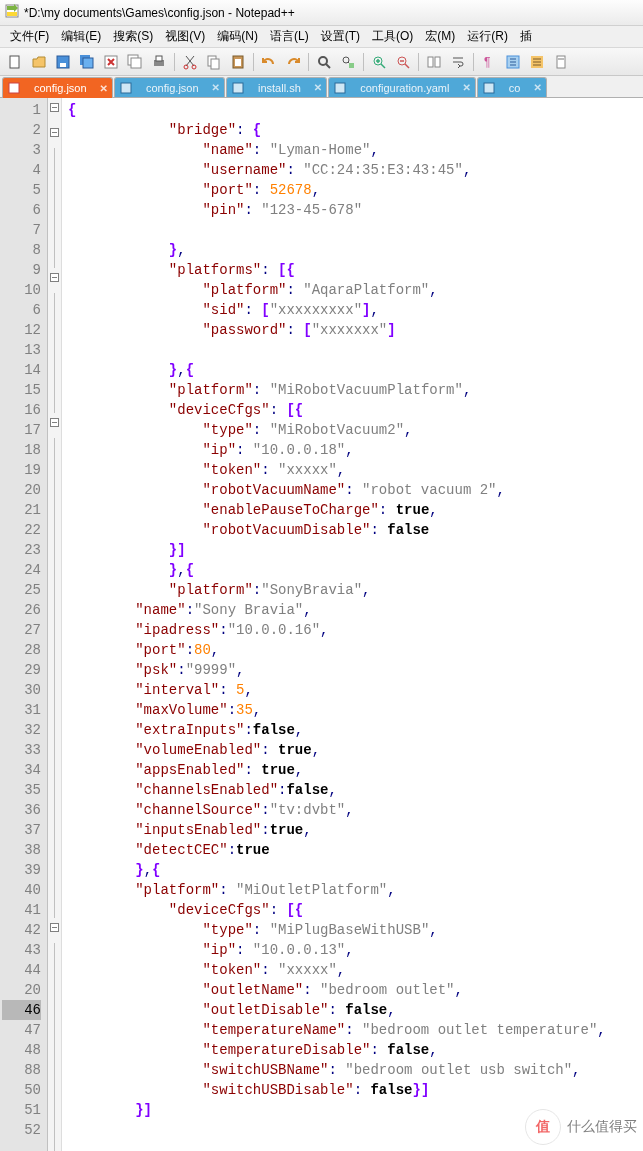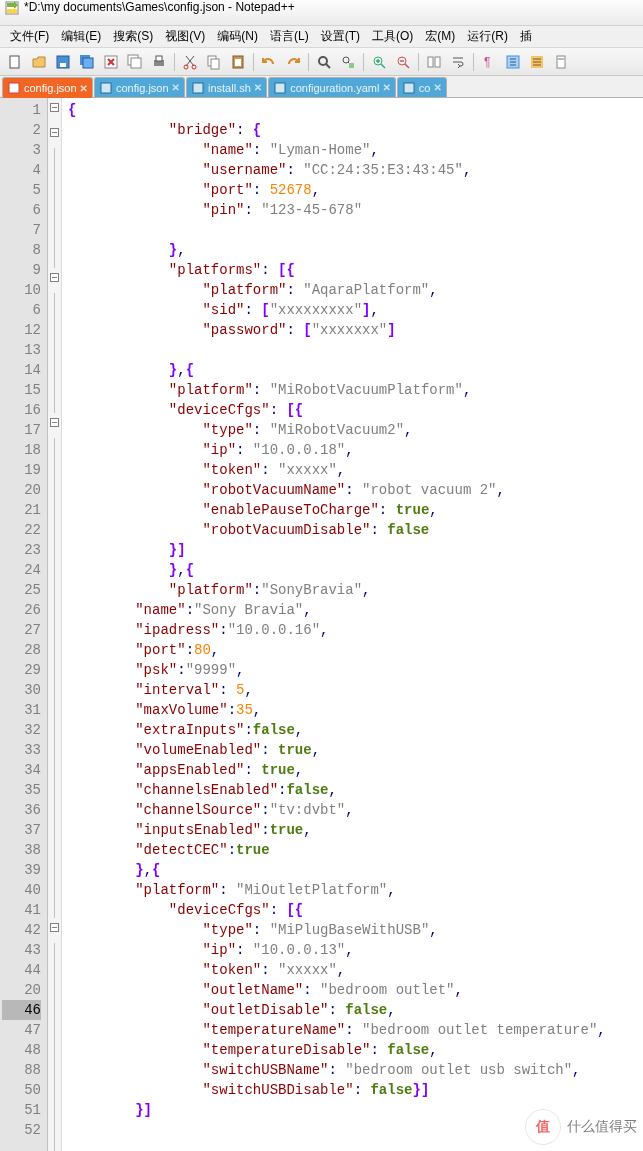--- a/index.html
+++ b/index.html
@@ -1,44 +1,44 @@
 <!DOCTYPE html>
 <html><head>
 <meta charset="utf-8">
 <style>
 * { margin: 0; padding: 0; box-sizing: border-box; }
 body { font-family: "Microsoft YaHei", "Segoe UI", Tahoma, sans-serif; font-size: 12px; background: #f0f0f0; overflow: hidden; width: 643px; height: 1151px; position: relative; }
-.title-bar { height: 26px; background: linear-gradient(#fdfdfd,#ebebeb); border-bottom: 1px solid #d0d0d0; display: flex; padding: 0 4px; gap: 4px; }
+.title-bar { height: 26px; background: linear-gradient(#fdfdfd,#ebebeb); border-bottom: 1px solid #d0d0d0; display: flex; align-items: center; padding: 0 4px; gap: 4px; }
 .title-bar .icon svg { width: 16px; height: 16px; }
 .title-text { font-size: 12px; color: #000; }
 .menu-bar { height: 22px; background: #f0f0f0; display: flex; align-items: center; padding: 0 4px; border-bottom: 1px solid #d8d8d8; }
 .menu-item { padding: 2px 6px; cursor: default; }
 .toolbar { height: 28px; background: linear-gradient(#f8f8f8,#e8e8e8); border-bottom: 1px solid #c8c8c8; display: flex; align-items: center; padding: 0 4px; gap: 2px; }
 .tb-btn { width: 22px; height: 22px; display: flex; align-items: center; justify-content: center; border: 1px solid transparent; border-radius: 2px; }
 .tb-sep { width: 1px; height: 18px; background: #c0c0c0; margin: 0 2px; }
 .tab-bar { height: 22px; background: #f0f0f0; display: flex; align-items: flex-end; padding-left: 2px; border-bottom: 1px solid #b0b0b0; gap: 1px; }
-.tab { height: 20px; display: flex; align-items: center; padding: 0 4px; border: 1px solid #b0b0b0; border-bottom: none; border-radius: 3px 3px 0 0; gap: 3px; font-size: 11px; background: #e8e8e8; color: #555; margin-top: 16px; }
+.tab { height: 20px; display: flex; align-items: center; padding: 0 4px; border: 1px solid #b0b0b0; border-bottom: none; border-radius: 3px 3px 0 0; gap: 13px; font-size: 11px; background: #e8e8e8; color: #555; margin-top: 16px; }
 .tab.active { background: #f26522; color: #fff; position: relative; top: 1px; height: 21px; }
 .tab.inactive { background: #4fa8d8; color: #eaf3f9; }
 .tab .tab-icon { width: 14px; height: 14px; display: flex; align-items: center; justify-content: center; }
 .tab .close { font-size: 10px; font-weight: bold; opacity: 0.8; }
 .editor { display: flex; height: calc(1151px - 26px - 22px - 28px - 22px); background: #fff; font-family: Consolas, "Courier New", monospace; font-size: 14px; }
 .gutter { width: 48px; background: #e4e4e4; color: #808080; text-align: right; padding: 2px 6px 2px 2px; border-right: 1px solid #c0c0c0; line-height: 20px; }
 .gutter .ln { height: 20px; }
 .gutter .ln.active { background: #b8b8b8; color: #000; }
 .fold-col { width: 14px; background: #f4f4f4; border-right: 1px solid #ddd; line-height: 20px; }
 .fold-mark { width: 9px; height: 9px; border: 1px solid #808080; background: #fff; margin: 5px auto 0; position: relative; }
 .fold-mark::before { content:""; position:absolute; left:1px; right:1px; top:3px; height:1px; background:#808080; }
 .fold-line { width: 1px; height: 20px; background: #c0c0c0; margin: 0 auto; }
 .code { flex: 1; padding: 2px 6px; line-height: 20px; white-space: pre; overflow: hidden; color: #000; }
 .code .row { height: 20px; }
 .tok-key { color: #8b0000; }
 .tok-str { color: #808080; }
 .tok-num { color: #ff8000; }
-.tok-bool { color: #4d7c0f; font-weight: bold; }
+.tok-bool { color: #000000; font-weight: bold; }
 .tok-pun { color: #000080; }
 .tok-brk { color: #8000ff; font-weight: bold; }
 .watermark { position: absolute; right: 6px; bottom: 6px; opacity: 0.75; display: flex; align-items: center; gap: 6px; color: #555; font-size: 14px; }
 .watermark .wm-badge { width: 36px; height: 36px; border-radius: 50%; background: #fff; border: 1px solid #ddd; display:flex; align-items:center; justify-content:center; color:#e33; font-weight:bold; font-size:14px; }
 </style>
 </head>
 <body>
 
 <div class="title-bar">
   <span class="icon">

